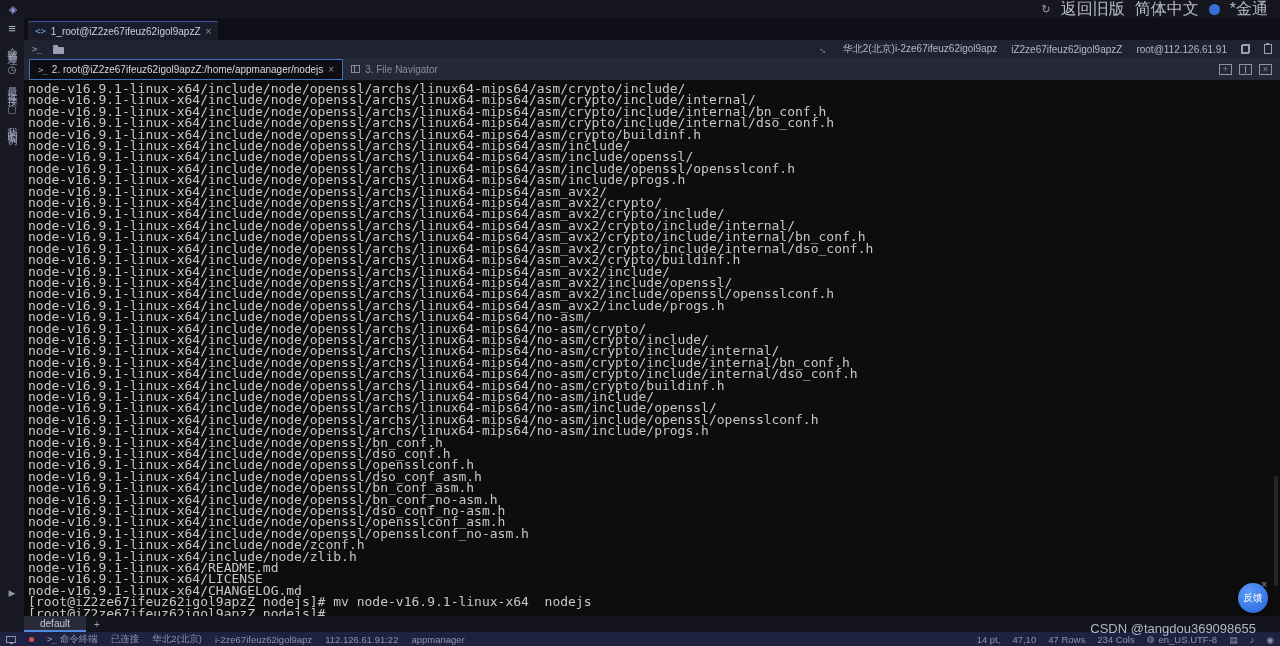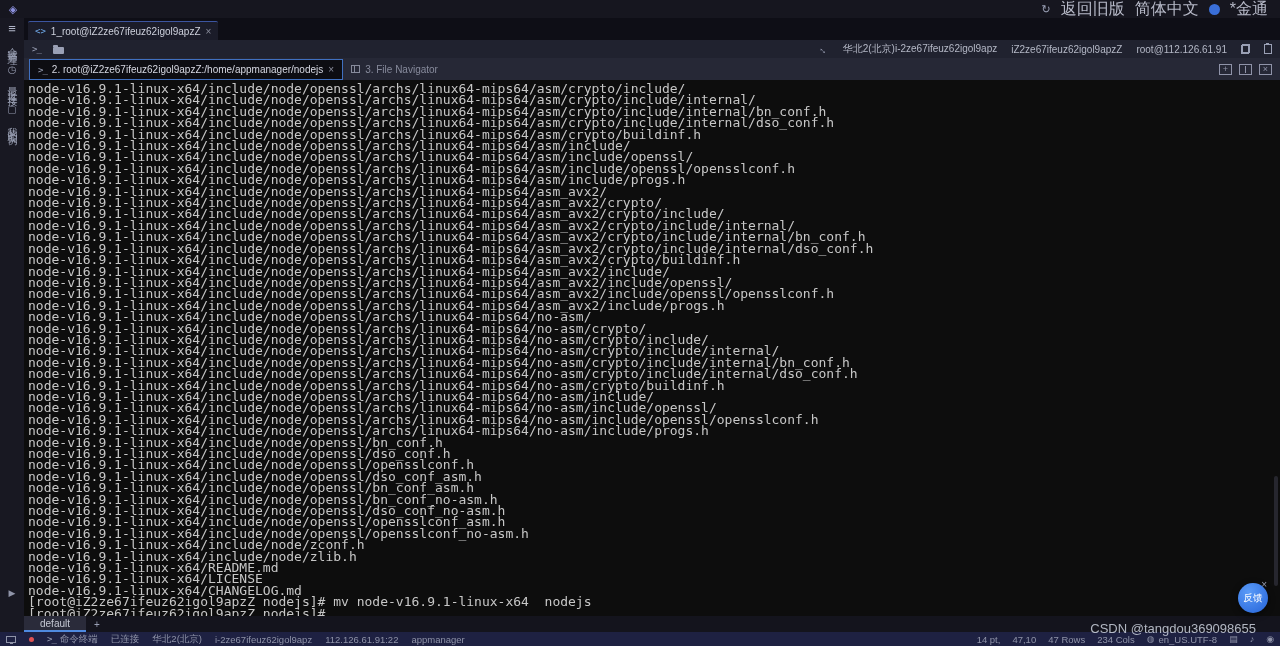--- a/index.html
+++ b/index.html
@@ -62,21 +62,21 @@
   .terminal{flex:1;background:#0d0d0d;position:relative;overflow:hidden;padding:3px 0 0 4px;}
   .term-line{font-family:"DejaVu Sans Mono",monospace;font-size:13px;line-height:11.4px;color:#c7c7c7;white-space:pre;}
   .scroll-thumb{position:absolute;right:2px;bottom:30px;width:4px;height:110px;background:#26262e;border-radius:2px;}
   
   .bottom-tabbar{height:16px;background:#14141d;display:flex;align-items:stretch;flex:0 0 auto;font-size:10px;}
   .btab{background:#2a2b3a;color:#c5c8d4;display:flex;align-items:center;padding:0 16px;border-bottom:2px solid #4f8ae0;cursor:pointer;}
   .btab-add{display:flex;align-items:center;padding:0 8px;color:#9aa0b5;cursor:pointer;}
   
   .statusbar{height:14px;background:#1e2142;display:flex;align-items:center;flex:0 0 auto;font-size:9.5px;color:#8f93a8;padding:0 6px;}
   .sb-left{display:flex;align-items:center;gap:13px;}
-  .sb-right{margin-left:auto;display:flex;align-items:flex-start;gap:12px;}
+  .sb-right{margin-left:auto;display:flex;align-items:flex-end;gap:12px;}
   .sb-item{display:flex;align-items:center;gap:4px;}
   .icon-monitor{width:10px;height:7px;border:1px solid #8f93a8;position:relative;display:inline-block;}
   .icon-monitor::after{content:"";position:absolute;left:3px;bottom:-2px;width:3px;height:2px;background:#8f93a8;}
   .dot{width:5px;height:5px;border-radius:50%;background:#e05252;display:inline-block;}
   .sb-icon{font-size:9px;color:#8f93a8;}
   
   .watermark{position:absolute;right:24px;bottom:10px;font-size:13px;color:rgba(205,210,222,0.85);z-index:6;}
   .feedback-btn{position:absolute;right:12px;bottom:33px;width:30px;height:30px;border-radius:50%;
     background:radial-gradient(circle at 35% 30%,#5a9bf8,#2563d8);color:#fff;font-size:9.5px;
     display:flex;align-items:center;justify-content:center;z-index:7;box-shadow:0 2px 6px rgba(0,0,0,.5);cursor:pointer;text-align:center;}

